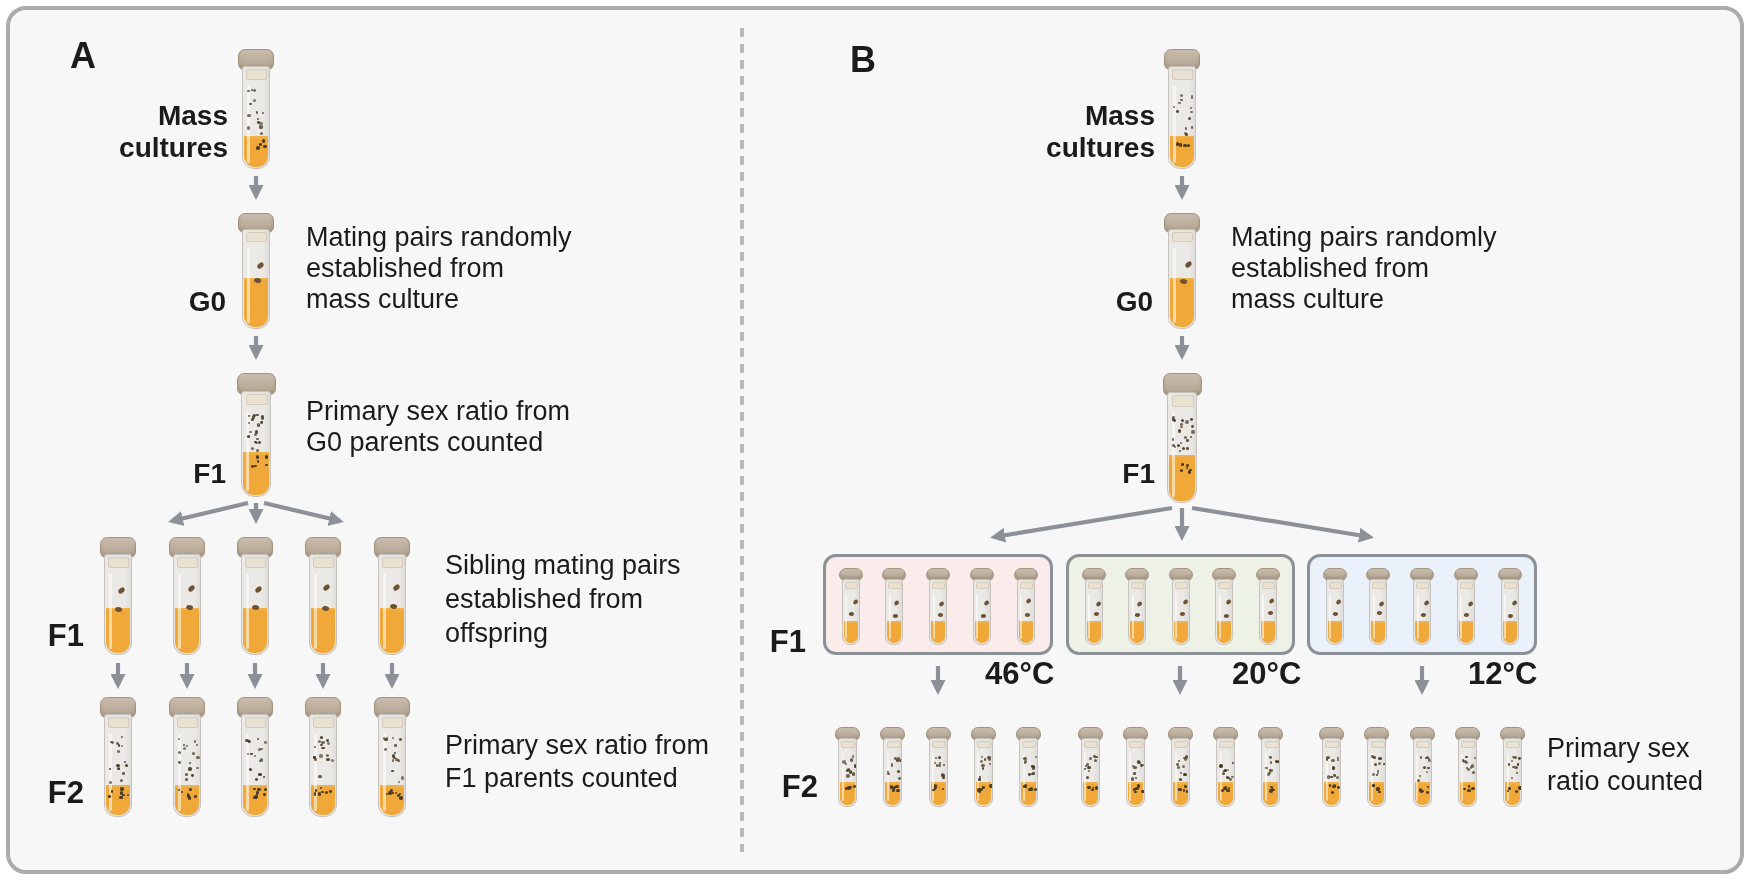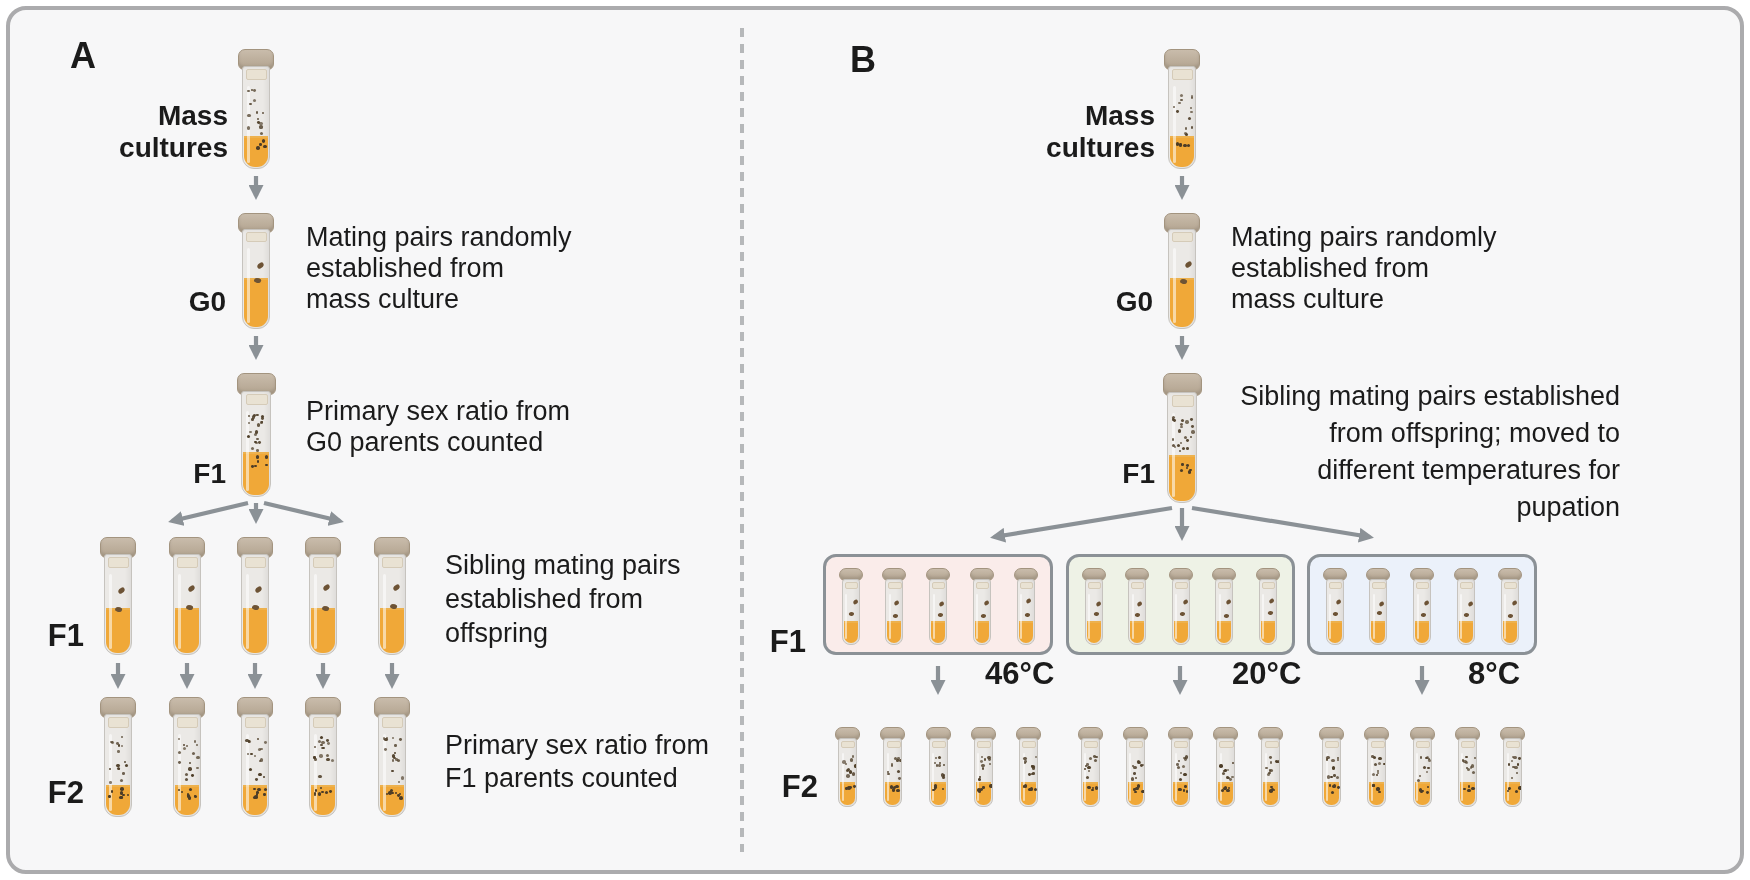--- a/index.html
+++ b/index.html
@@ -966,22 +966,20 @@
 F1 parents counted</div>
 
   <div class="t b" id="labB">B</div>
   <div class="t b ra" id="massLabelB">Mass
 cultures</div>
   <div class="t b ra" id="g0LabelB">G0</div>
   <div class="t" id="cap1B">Mating pairs randomly
 established from
 mass culture</div>
   <div class="t b ra" id="f1LabelB">F1</div>
-  <div class="t ra" id="cap2B">Sibling mating pairs established
-from offspring; moved to
-different temperatures for
-pupation</div>
   <div class="t b ra" id="groupsF1LabelB">F1</div>
   <div class="t b" id="temp0">46°C</div>
   <div class="t b" id="temp1">20°C</div>
-  <div class="t b" id="temp2">8°C</div>
+  <div class="t b" id="temp2">12°C</div>
   <div class="t b ra" id="rowF2LabelB">F2</div>
+  <div class="t" id="cap5B">Primary sex
+ratio counted</div>
 </div>
 
 </body></html>

